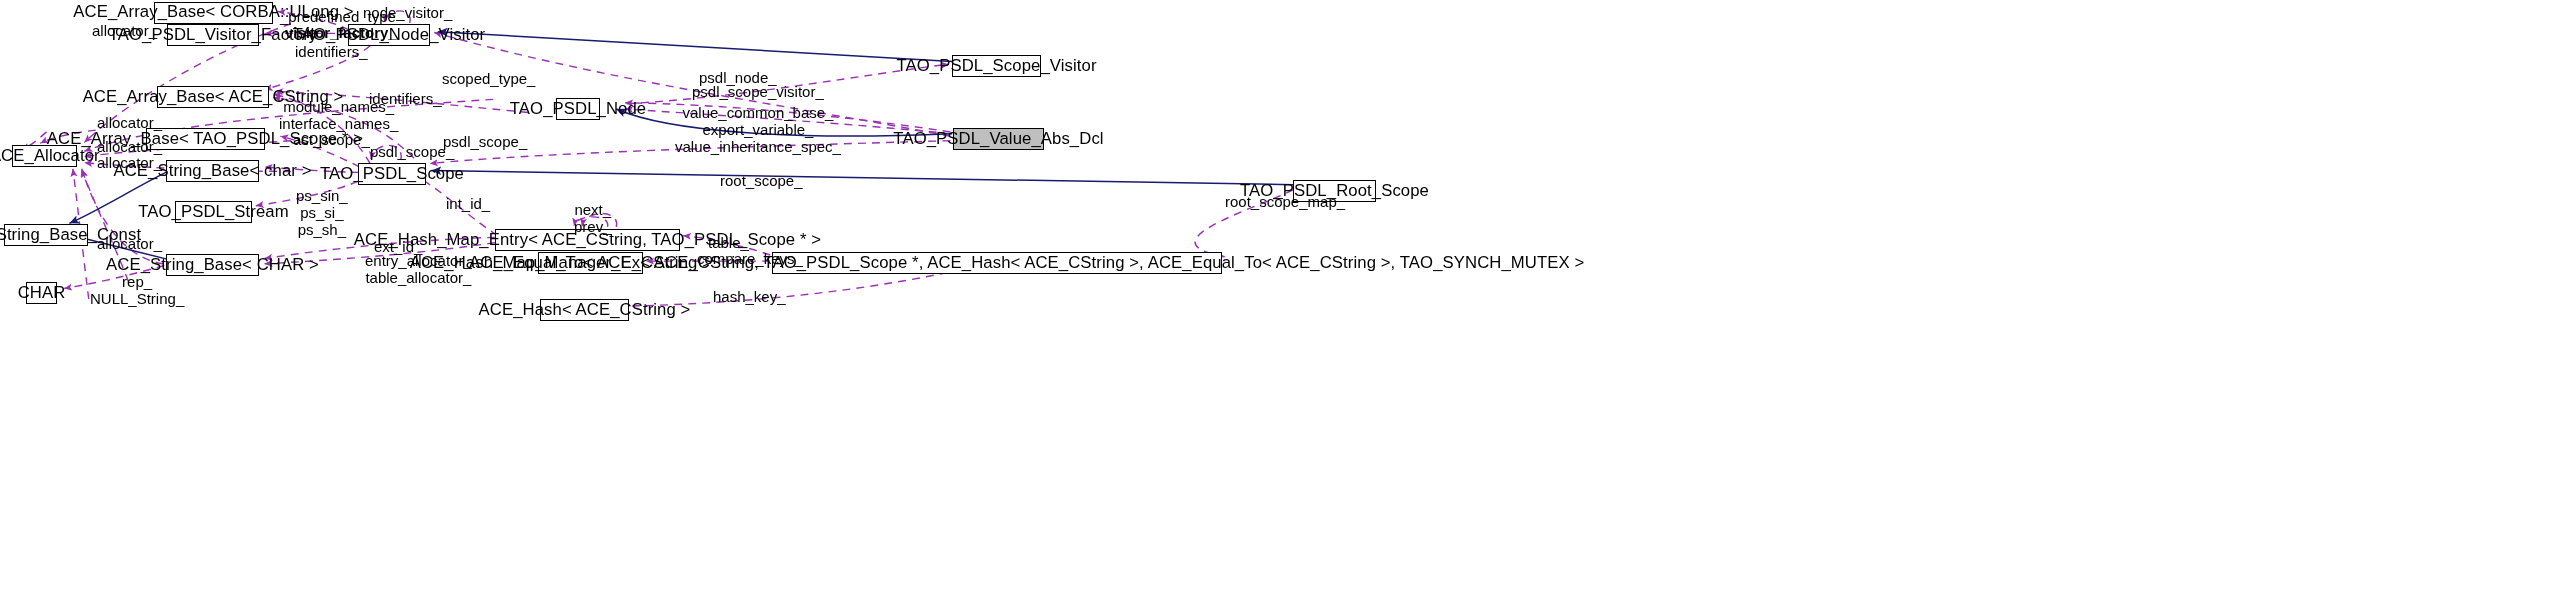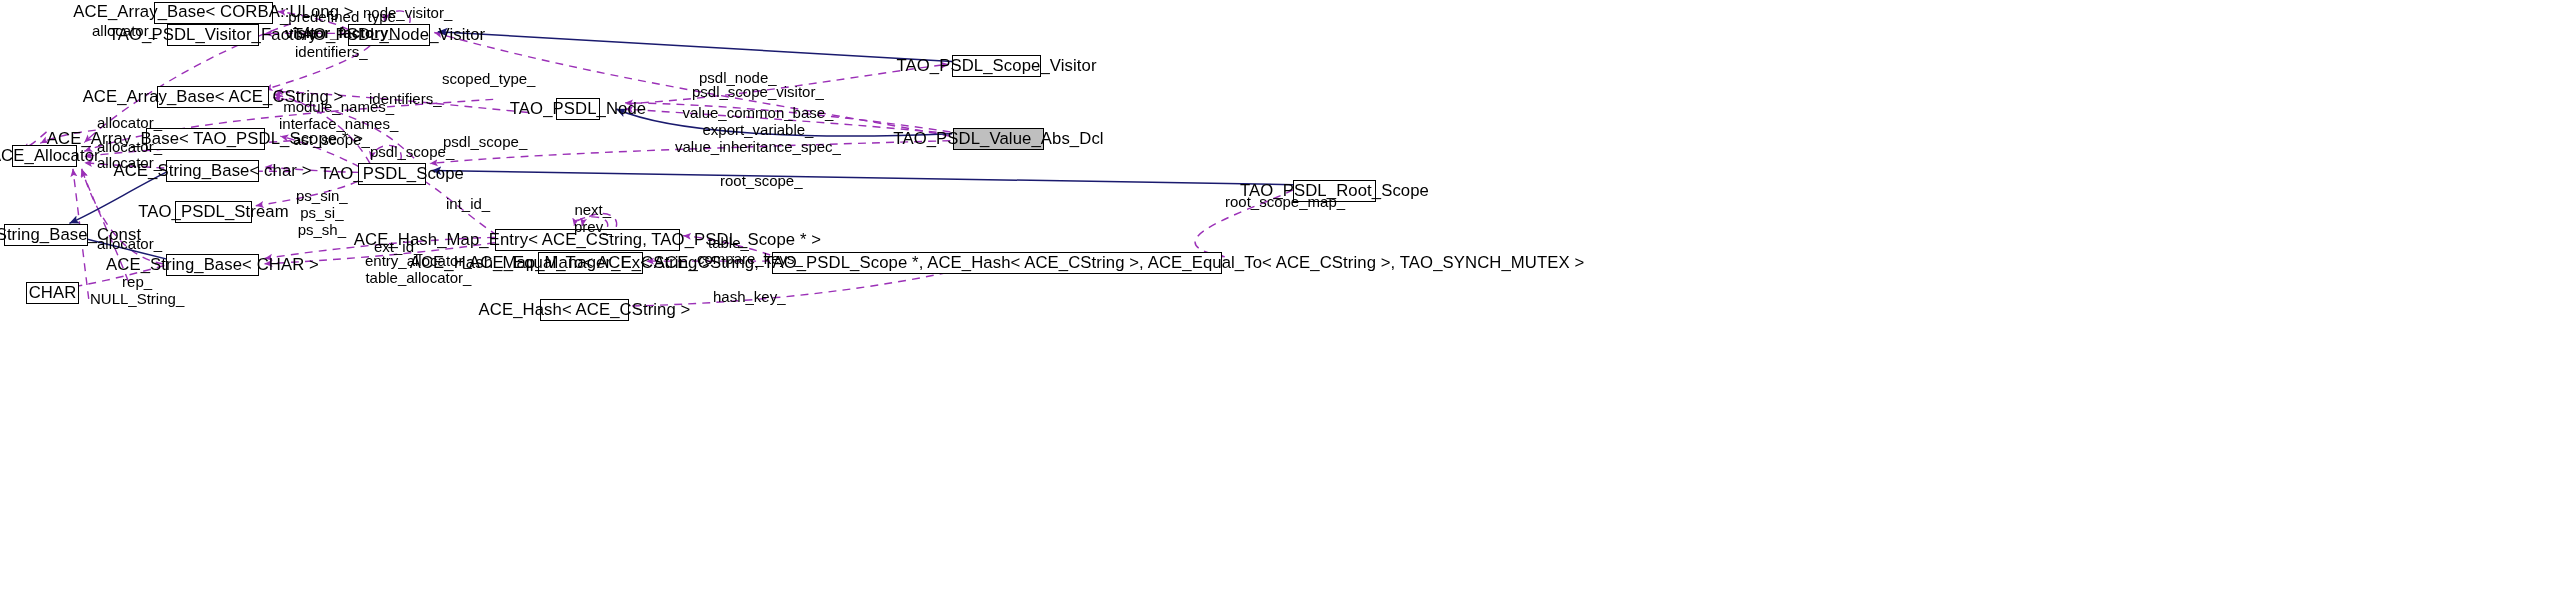--- a/index.html
+++ b/index.html
@@ -178,21 +178,21 @@
   </div>
   <div class="node" style="left:538px;top:252px;width:105px;">
     <span>ACE_Equal_To&lt; ACE_CString &gt;</span>
   </div>
   <div class="node" style="left:772px;top:252px;width:450px;">
     <span>ACE_Hash_Map_Manager_Ex&lt; ACE_CString, TAO_PSDL_Scope *, ACE_Hash&lt; ACE_CString &gt;, ACE_Equal_To&lt; ACE_CString &gt;, TAO_SYNCH_MUTEX &gt;</span>
   </div>
   <div class="node" style="left:166px;top:254px;width:93px;">
     <span>ACE_String_Base&lt; CHAR &gt;</span>
   </div>
-  <div class="node" style="left:26px;top:282px;width:53px;">
+  <div class="node" style="left:26px;top:282px;width:31px;">
     <span>CHAR</span>
   </div>
   <div class="node" style="left:540px;top:299px;width:89px;">
     <span>ACE_Hash&lt; ACE_CString &gt;</span>
   </div>
 
   <div class="edge-label" style="left:92px;top:23px;">allocator_</div>
   <div class="edge-label" style="left:280px;top:8.8px;">_predefined_type_</div>
   <div class="edge-label" style="left:363px;top:5.3px;">node_visitor_</div>
   <div class="edge-label" style="left:285px;top:25px;font-weight:bold;">visitor_factory_</div>

